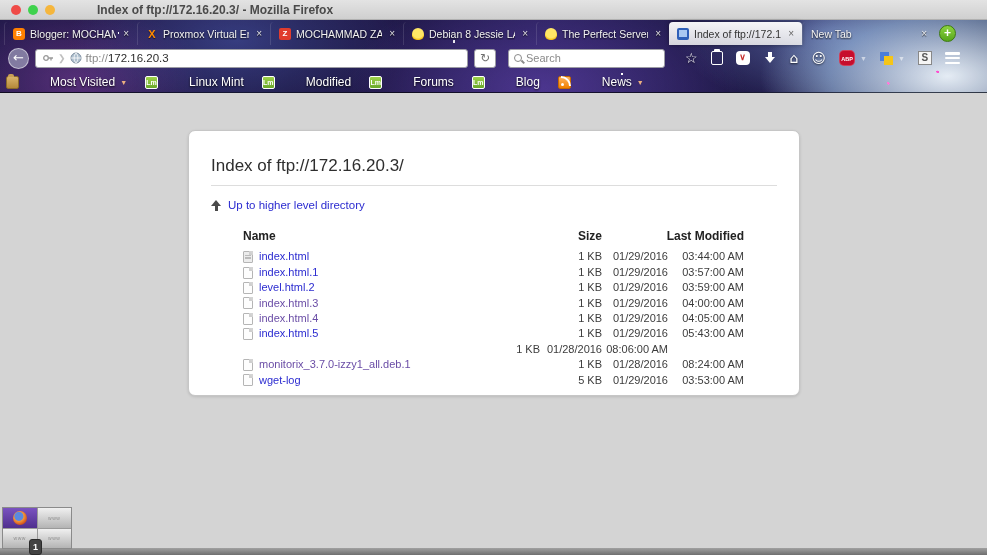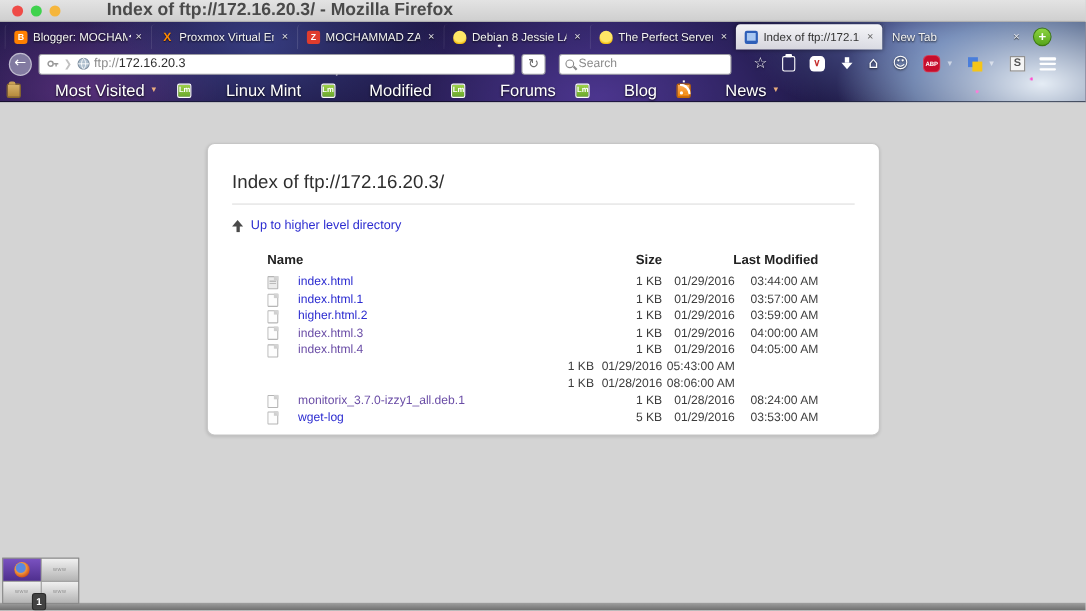--- a/index.html
+++ b/index.html
@@ -7,21 +7,21 @@
   body { font-family:"Liberation Sans", sans-serif; background:#d4d4d4; position:relative; }
   .glyph { font-family:"DejaVu Sans", sans-serif; }
 
   
   .titlebar { position:absolute; left:0; top:0; width:987px; height:20px;
     background:linear-gradient(#e3e3e3,#cfcfcf); border-bottom:1px solid #b0b0b0;
     display:flex; align-items:center; }
   .traffic { display:flex; gap:7px; margin-left:11px; }
   .tl { width:10px; height:10px; border-radius:50%; }
   .tl.red { background:#ef4b47; } .tl.green { background:#3fd24d; } .tl.yellow { background:#f5b63d; }
-  .win-title { margin-left:14px; font-size:16px; font-weight:bold; color:#4a4a4a;padding-left:28px; }
+  .win-title { margin-left:14px; font-size:12px; font-weight:bold; color:#4a4a4a;padding-left:28px; }
 
   
   .chrome { position:absolute; left:0; top:20px; width:987px; height:73px;
     background:
       radial-gradient(1.5px 1.5px at 12% 18%, #fff 60%, transparent 70%),
       radial-gradient(1.5px 1.5px at 31% 66%, #fff 60%, transparent 70%),
       radial-gradient(2px 2px at 46% 30%, rgba(255,255,255,.9) 60%, transparent 70%),
       radial-gradient(1.5px 1.5px at 63% 75%, #fff 60%, transparent 70%),
       radial-gradient(2px 2px at 90% 88%, #ff7ad9 60%, transparent 70%),
       radial-gradient(2px 2px at 95% 72%, #ff4fd0 60%, transparent 70%),
@@ -98,21 +98,21 @@
   .icon-addon::before { content:""; position:absolute; left:0; top:0; width:9px; height:9px; background:#4a7edb; }
   .icon-addon::after { content:""; position:absolute; right:0; bottom:0; width:9px; height:9px; background:#f5c518; }
   .icon-sbox { width:14px; height:14px; background:#f5f5f5; border:1px solid #888; color:#555;
     font-size:10px; font-weight:bold; text-align:center; line-height:12px; }
   .icon-menu { width:15px; height:12px; display:flex; flex-direction:column; justify-content:space-between; }
   .icon-menu i { height:2.5px; background:#fff; border-radius:1px; }
 
   
   .bookmarksbar { height:22px; display:flex; align-items:center; padding:0 6px; gap:18px; }
   .bm { display:flex; align-items:center; gap:5px; }
-  .bm-label { font-size:15px; color:#fff; text-shadow:0 1px 2px rgba(0,0,0,.9);padding-left:26px; }
+  .bm-label { font-size:12px; color:#fff; text-shadow:0 1px 2px rgba(0,0,0,.9);padding-left:26px; }
   .bm-arrow { color:rgba(255,190,130,.9); font-size:7px; }
   .bicon { width:13px; height:13px; flex:0 0 13px; border-radius:2px; display:inline-flex;
     align-items:center; justify-content:center; font-size:7px; font-weight:bold; }
   .bicon-folder { background:linear-gradient(#d8b36a,#b5893a); border:1px solid #8a6a2a; border-radius:2px; position:relative; }
   .bicon-folder::before { content:""; position:absolute; top:-3px; left:1px; width:6px; height:3px;
     background:#c9a055; border-radius:2px 2px 0 0; }
   .bicon-mint { background:linear-gradient(#9ed24a,#6aa82c); border:1px solid #fff; color:#fff; }
   .bicon-rss { background:linear-gradient(#ffb25e,#f08000); border:1px solid #c96a00; position:relative; }
   .bicon-rss::before { content:""; position:absolute; left:2px; bottom:2px; width:3px; height:3px;
     background:#fff; border-radius:50%; }
@@ -131,21 +131,21 @@
   .up-arrow::after { content:""; position:absolute; left:0; top:0; border-left:5.5px solid transparent;
     border-right:5.5px solid transparent; border-bottom:6px solid #4a4a4a; }
   .uplink { font-size:11.5px; text-decoration:none; }
 
   .ftable { margin:18px 0 0 54px; width:501px; font-size:11px; color:#3c3c3c; }
   .frow, .fhead { display:grid; grid-template-columns:1fr 62px 66px 76px; align-items:center;
     line-height:15.4px; }
   .fhead { font-weight:bold; font-size:12px; color:#222; margin-bottom:5px; }
   .fhead .h-mod { grid-column:3 / 5; text-align:right; }
   .c-size { text-align:right; } .c-date { text-align:right; } .c-time { text-align:right; }
-  .namecell { display:flex; align-items:center; gap:18px; overflow:hidden; }
+  .namecell { display:flex; align-items:center; gap:6px; overflow:hidden; }
   .fname { text-decoration:none; white-space:nowrap; }
   .ficon { width:10px; height:12px; flex:0 0 10px; position:relative; background:#fdfdfd;
     border:1px solid #b5b5b5; border-radius:1px; }
   .ficon::after { content:""; position:absolute; right:-1px; top:-1px; border-style:solid;
     border-width:0 4px 4px 0; border-color:transparent #d4d4d4 #cfcfcf transparent; }
   .ficon-html { background:#ececec; }
   .ficon-html::before { content:""; position:absolute; left:1px; top:3px; right:1px; height:5px;
     background:repeating-linear-gradient(#bbb 0 1px, transparent 1px 2.5px); }
   .ficon-pkg { background:linear-gradient(#d8b57a,#bd9350); border-color:#96702e; }
   .ficon-pkg::before { content:""; position:absolute; left:0; right:0; top:3px; height:1px; background:#96702e; }
@@ -315,21 +315,21 @@
               <span class="ficon"></span>
               <a class="fname" href="#" style="color: rgb(43, 43, 208);">index.html.1</a>
             </span>
             <span class="c-size">1 KB</span>
             <span class="c-date">01/29/2016</span>
             <span class="c-time">03:57:00 AM</span>
           </div>
           <div class="frow">
             <span class="namecell">
               <span class="ficon"></span>
-              <a class="fname" href="#" style="color: rgb(43, 43, 208);">higher.html.2</a>
+              <a class="fname" href="#" style="color: rgb(43, 43, 208);">level.html.2</a>
             </span>
             <span class="c-size">1 KB</span>
             <span class="c-date">01/29/2016</span>
             <span class="c-time">03:59:00 AM</span>
           </div>
           <div class="frow">
             <span class="namecell">
               <span class="ficon"></span>
               <a class="fname" href="#" style="color: rgb(106, 77, 166);">index.html.3</a>
             </span>
@@ -340,20 +340,24 @@
           <div class="frow">
             <span class="namecell">
               <span class="ficon"></span>
               <a class="fname" href="#" style="color: rgb(106, 77, 166);">index.html.4</a>
             </span>
             <span class="c-size">1 KB</span>
             <span class="c-date">01/29/2016</span>
             <span class="c-time">04:05:00 AM</span>
           </div>
           <div class="frow">
+            <span class="namecell">
+              <span class="ficon"></span>
+              <a class="fname" href="#" style="color: rgb(43, 43, 208);">index.html.5</a>
+            </span>
             <span class="c-size">1 KB</span>
             <span class="c-date">01/29/2016</span>
             <span class="c-time">05:43:00 AM</span>
           </div>
           <div class="frow">
             <span class="c-size">1 KB</span>
             <span class="c-date">01/28/2016</span>
             <span class="c-time">08:06:00 AM</span>
           </div>
           <div class="frow">

